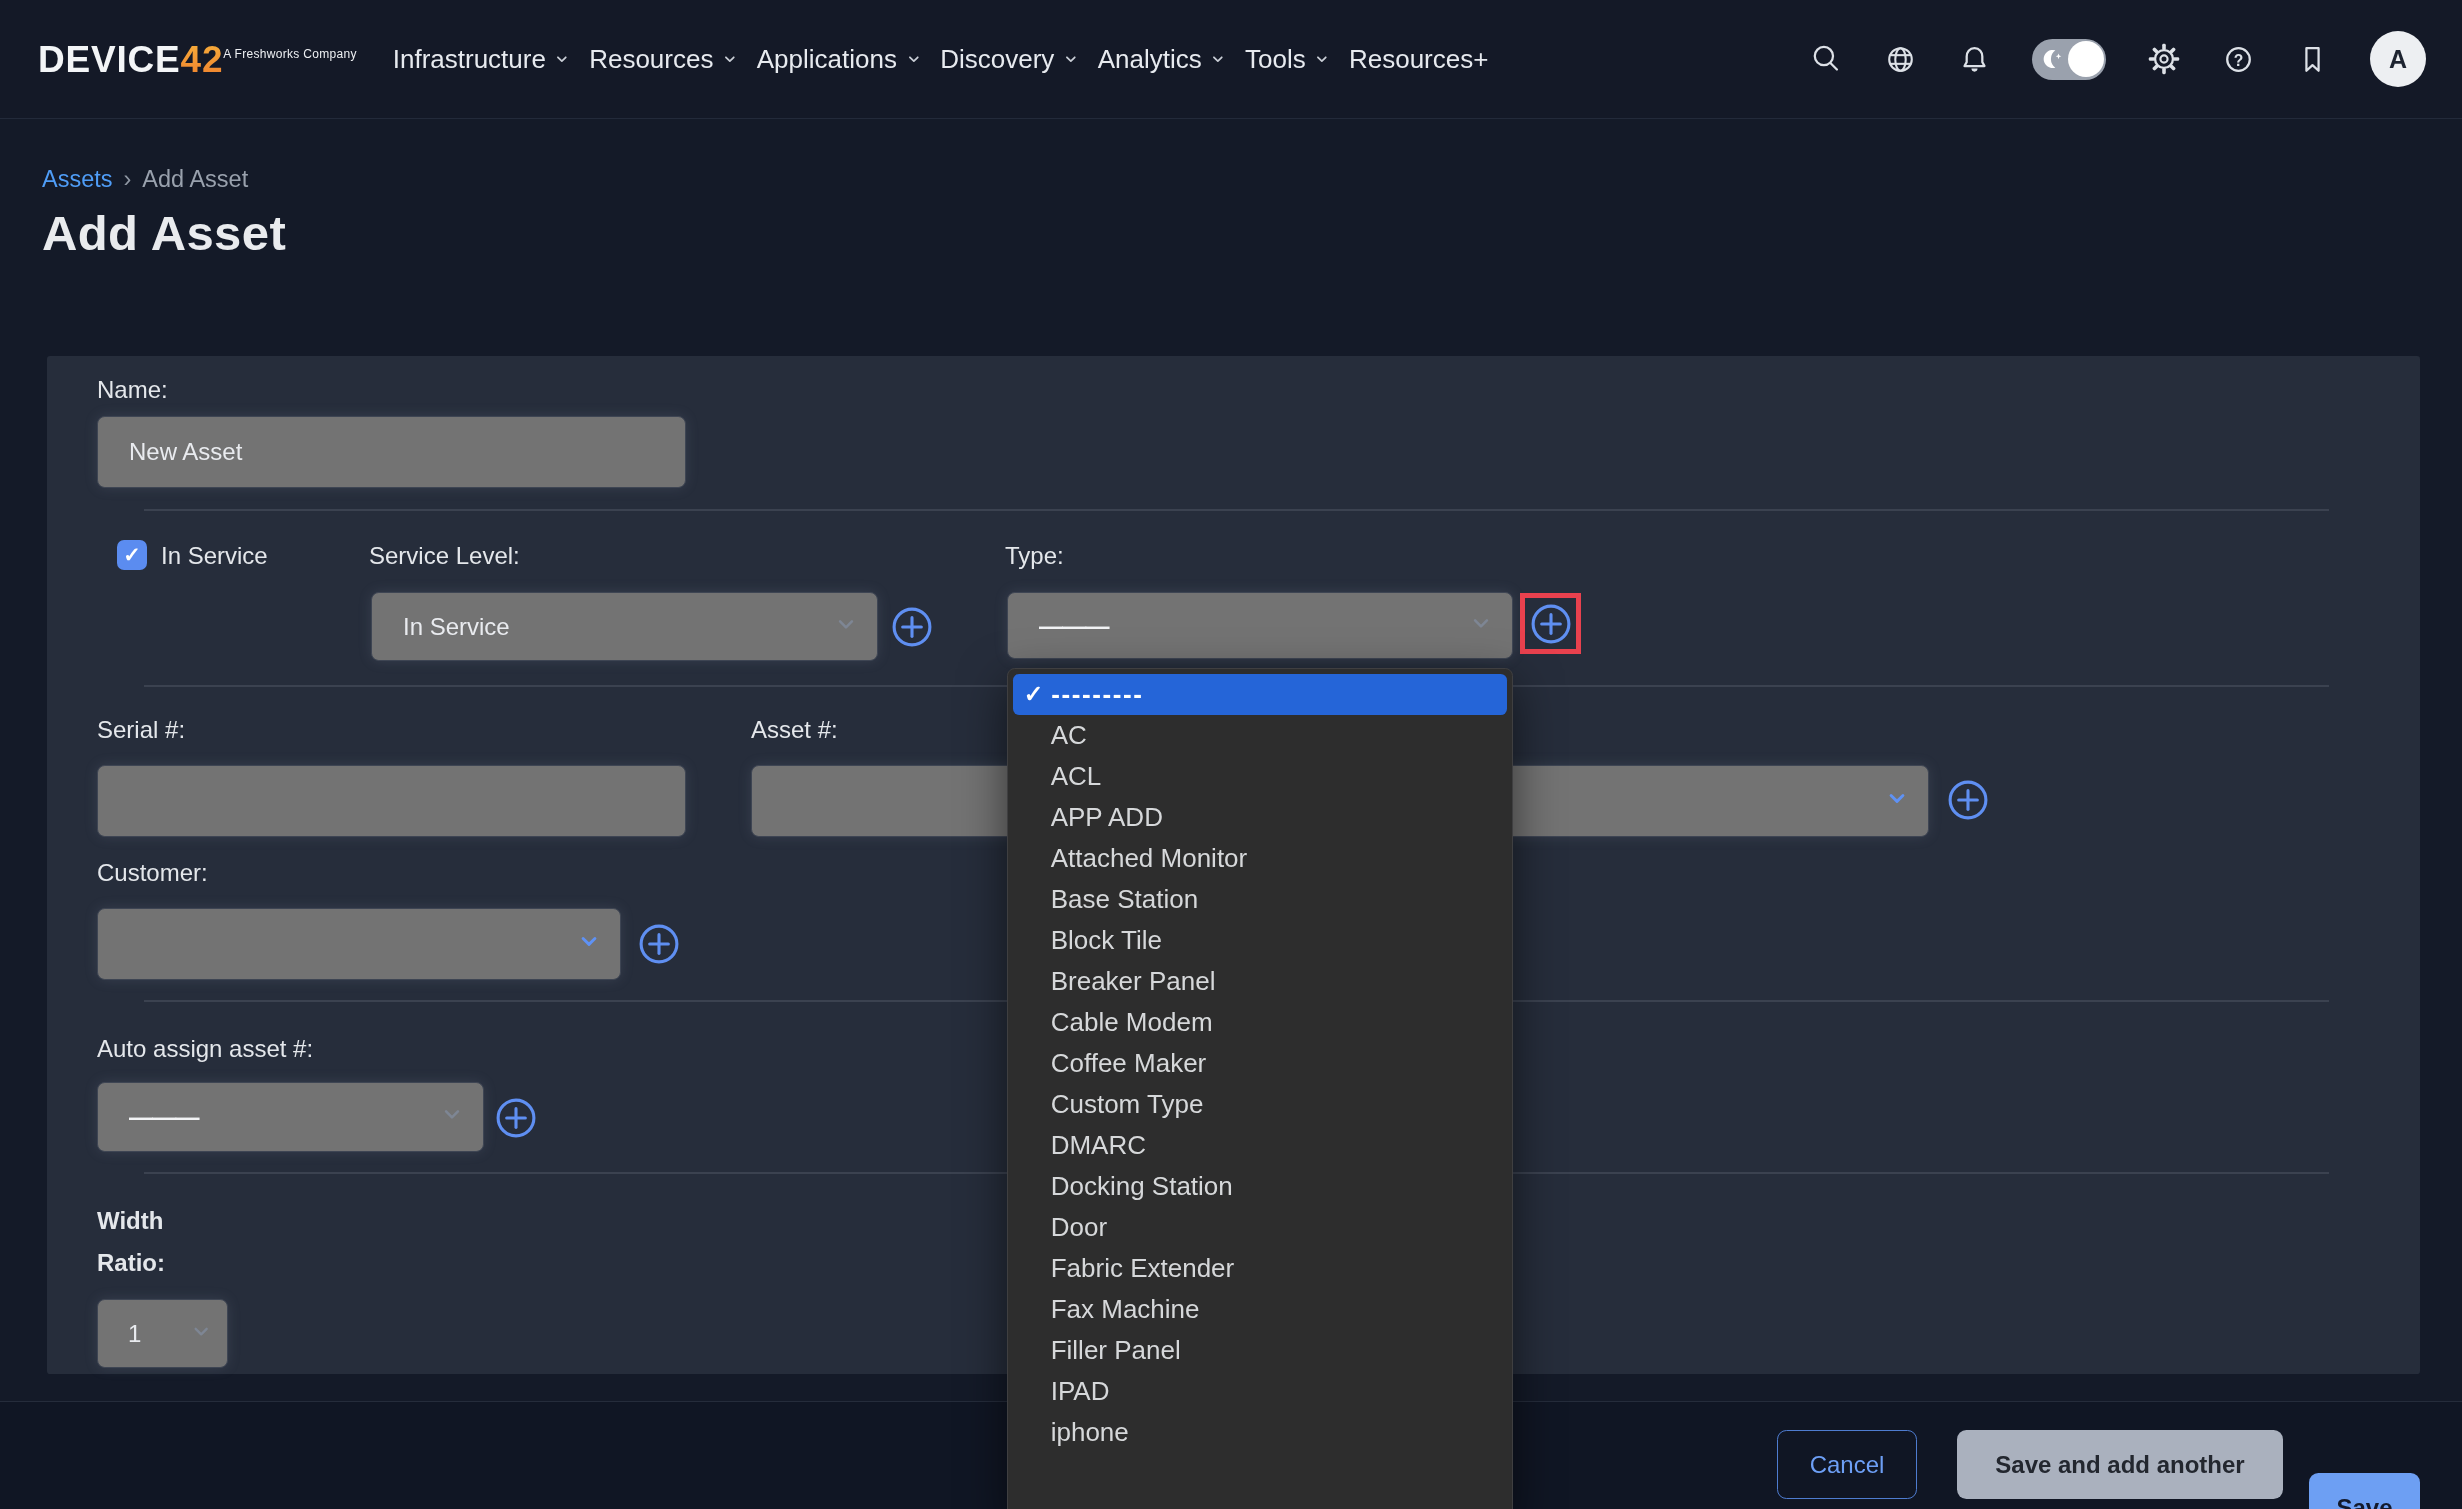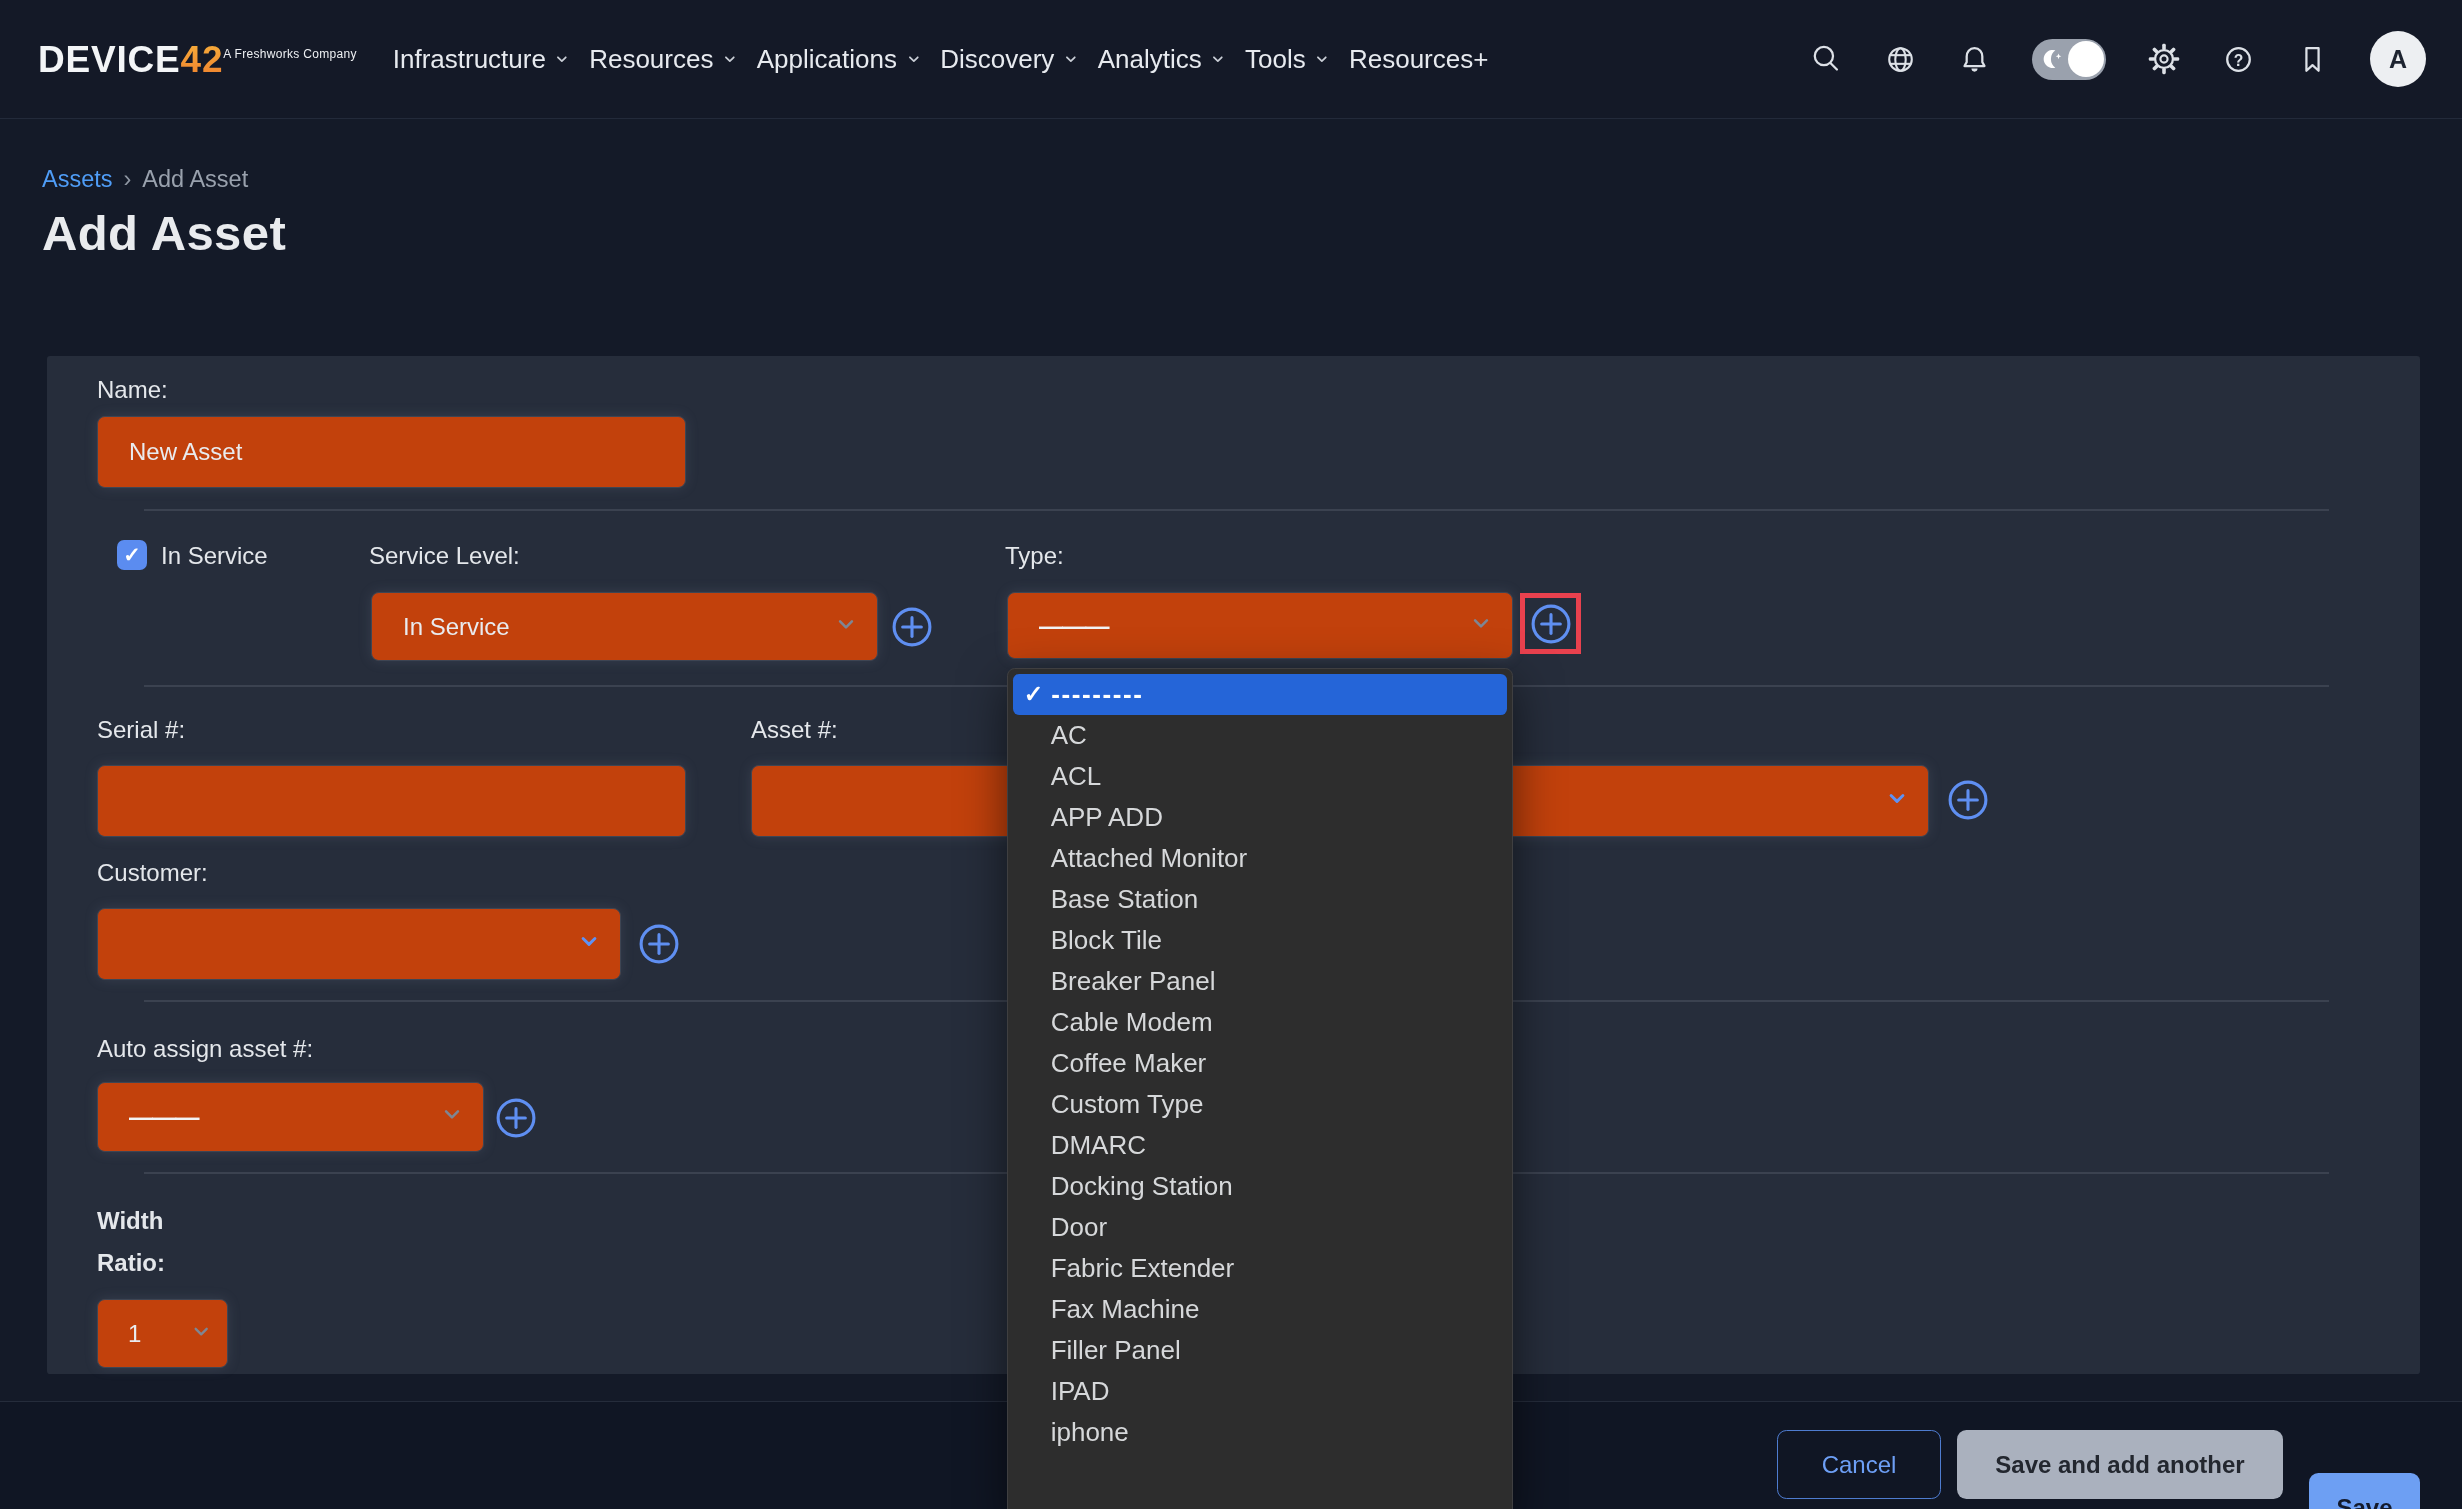--- a/index.html
+++ b/index.html
@@ -56,21 +56,21 @@
   
   .panel {
     position: absolute; left: 47px; top: 356px; width: 2373px; height: 1018px;
     background: #262d3b; border-radius: 3.1px;
   }
   .divider { position: absolute; left: 97px; right: 91px; height: 1.6px; background: #3b4250; }
 
   .field-label { position: absolute; font-size: 24px; font-weight: 500; color: #e4e7eb; }
 
   .input, .select {
-    position: absolute; background: #c2410c; border: 1.6px solid #3e4553; border-radius: 7.8px;
+    position: absolute; background: #737373; border: 1.6px solid #3e4553; border-radius: 7.8px;
     box-shadow: 0 0 12.5px rgba(135,145,165,.18);
     display: flex; align-items: center; padding: 0 52px 0 31px;
     font-size: 24px; color: #e9ebef; cursor: pointer;
   }
   .input { cursor: text; }
   .select .chev { position: absolute; right: 20.4px; top: 50%; transform: translateY(-50%); }
   .dash-val { letter-spacing: -0.8px; font-weight: 600; color: #f2f3f5; }
 
   .plus-btn { position: absolute; width: 42px; height: 42px; cursor: pointer; }
   .plus-btn svg { display: block; }
@@ -105,21 +105,21 @@
   }
   .dd-check { font-size: 23.5px; font-weight: 700; color: #ffffff; letter-spacing: 0; }
 
   
   .footer {
     position: absolute; left: 0; top: 1401px; width: 100%; height: 108px;
     background: #101624; border-top: 1.6px solid #252c3b; z-index: 15;
   }
   .btn { position: absolute; top: 28px; height: 69px; border-radius: 9.4px; font-size: 24px;
     display: flex; align-items: center; justify-content: center; cursor: pointer; font-weight: 600; }
-  .btn-cancel { left: 1777px; width: 164px; background: transparent; border: 1.6px solid #4e7cd0; color: #6d9ff5; font-weight: 500; }
+  .btn-cancel { left: 1777px; width: 140px; background: transparent; border: 1.6px solid #4e7cd0; color: #6d9ff5; font-weight: 500; }
   .btn-save-add { left: 1957px; width: 326px; background: #aab1be; color: #23272f; }
   .btn-save { left: 2309px; width: 111px; background: #6d9ff3; color: #131a2c; margin-top: 43px; }
 </style>
 </head>
 <body>
 
 <div id="app">
 
   <div class="navbar">
     <div class="brand">

